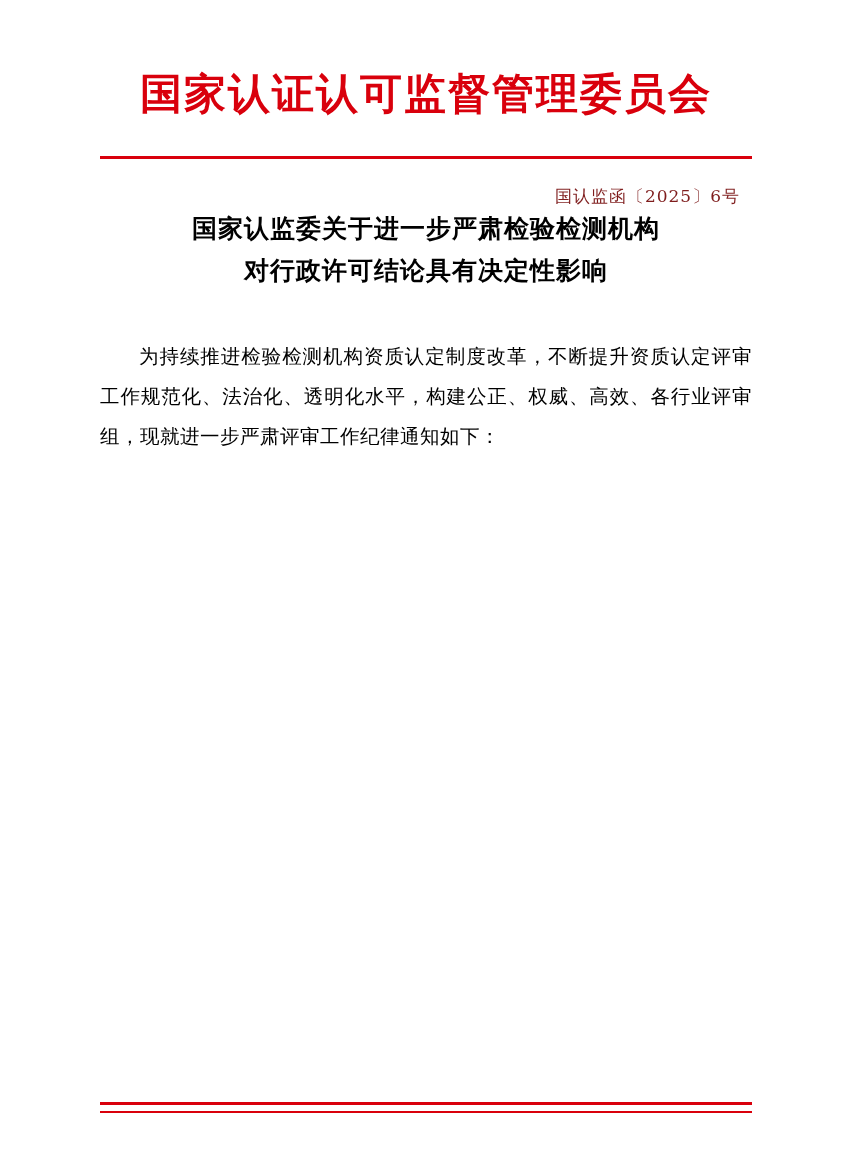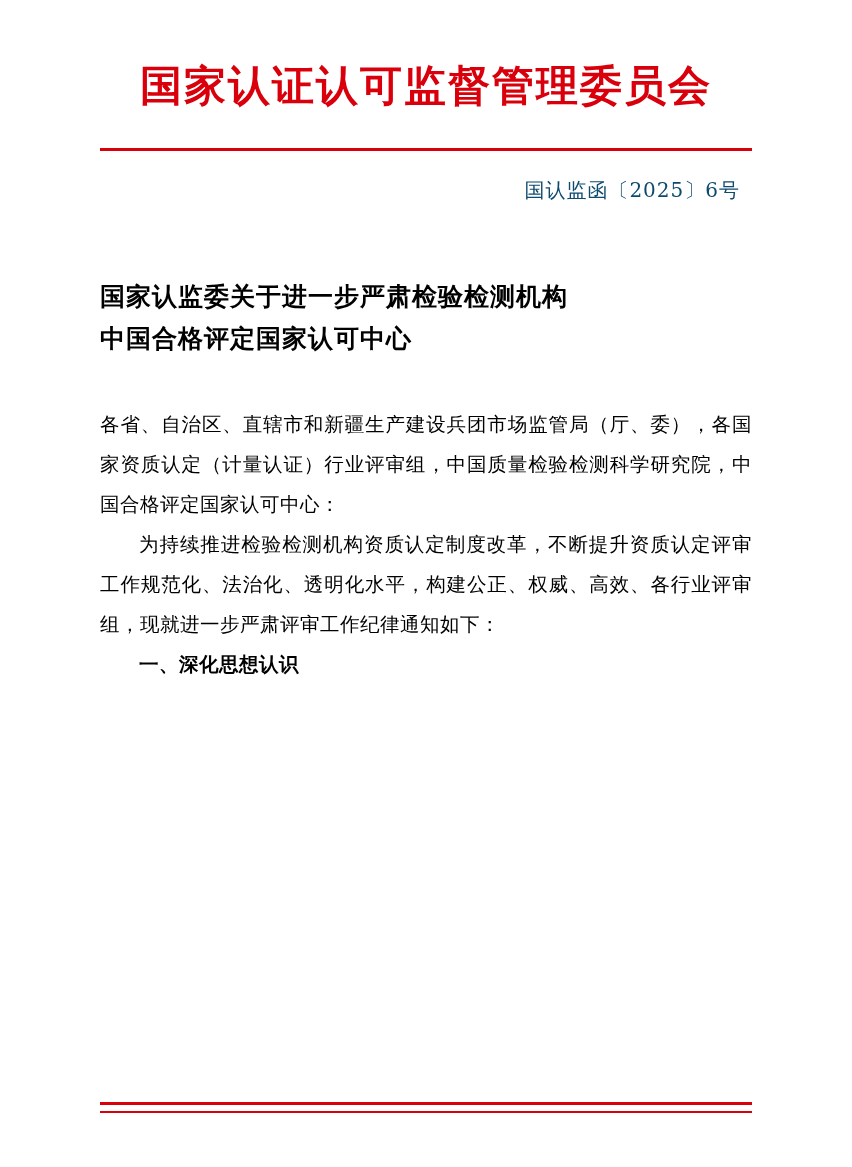--- a/index.html
+++ b/index.html
@@ -13,21 +13,21 @@
     font-family: "DejaVu Serif", "Liberation Serif", serif;
     color: #000000;
     position: relative;
     overflow: hidden;
   }
   .page {
     position: relative;
     width: 852px;
     height: 1167px;
     box-sizing: border-box;
-    padding: 0 100px;
+    padding: 8px 100px;
   }
   
   .masthead {
     padding-top: 62px;
     text-align: center;
   }
   .masthead-title {
     color: #d9000c;
     font-family: "DejaVu Serif", "Liberation Serif", serif;
     font-weight: bold;
@@ -42,27 +42,27 @@
     background: #d9000c;
     width: 100%;
   }
   
   .doc-number-row {
     margin-top: 26px;
     text-align: right;
     padding-right: 12px;
   }
   .doc-number {
-    font-size: 20px;
+    font-size: 17px;
     letter-spacing: 1px;
-    color: #0c4a6e;
+    color: #7f1d1d;
   }
   
   .doc-title {
-    margin-top: 72px;
+    text-align: center;
     font-weight: bold;
     font-size: 25px;
     line-height: 1.65;
     letter-spacing: 1px;
     color: #000000;
   }
   .doc-title div {
     white-space: nowrap;
   }
   
@@ -112,25 +112,23 @@
     <div class="masthead-title">国家认证认可监督管理委员会</div>
     <div class="masthead-rule"></div>
   </div>
 
   <div class="doc-number-row">
     <span class="doc-number">国认监函〔2025〕6号</span>
   </div>
 
   <div class="doc-title">
     <div>国家认监委关于进一步严肃检验检测机构</div>
-    <div>中国合格评定国家认可中心</div>
+    <div>对行政许可结论具有决定性影响</div>
   </div>
 
   <div class="body-text">
-    <p class="para">各省、自治区、直辖市和新疆生产建设兵团市场监管局（厅、委），各国家资质认定（计量认证）行业评审组，中国质量检验检测科学研究院，中国合格评定国家认可中心：</p>
     <p class="para indent">为持续推进检验检测机构资质认定制度改革，不断提升资质认定评审工作规范化、法治化、透明化水平，构建公正、权威、高效、各行业评审组，现就进一步严肃评审工作纪律通知如下：</p>
-    <p class="para heading">一、深化思想认识</p>
   </div>
 
   <div class="footer-rule-1"></div>
   <div class="footer-rule-2"></div>
 
 </div>
 
 </body></html>

